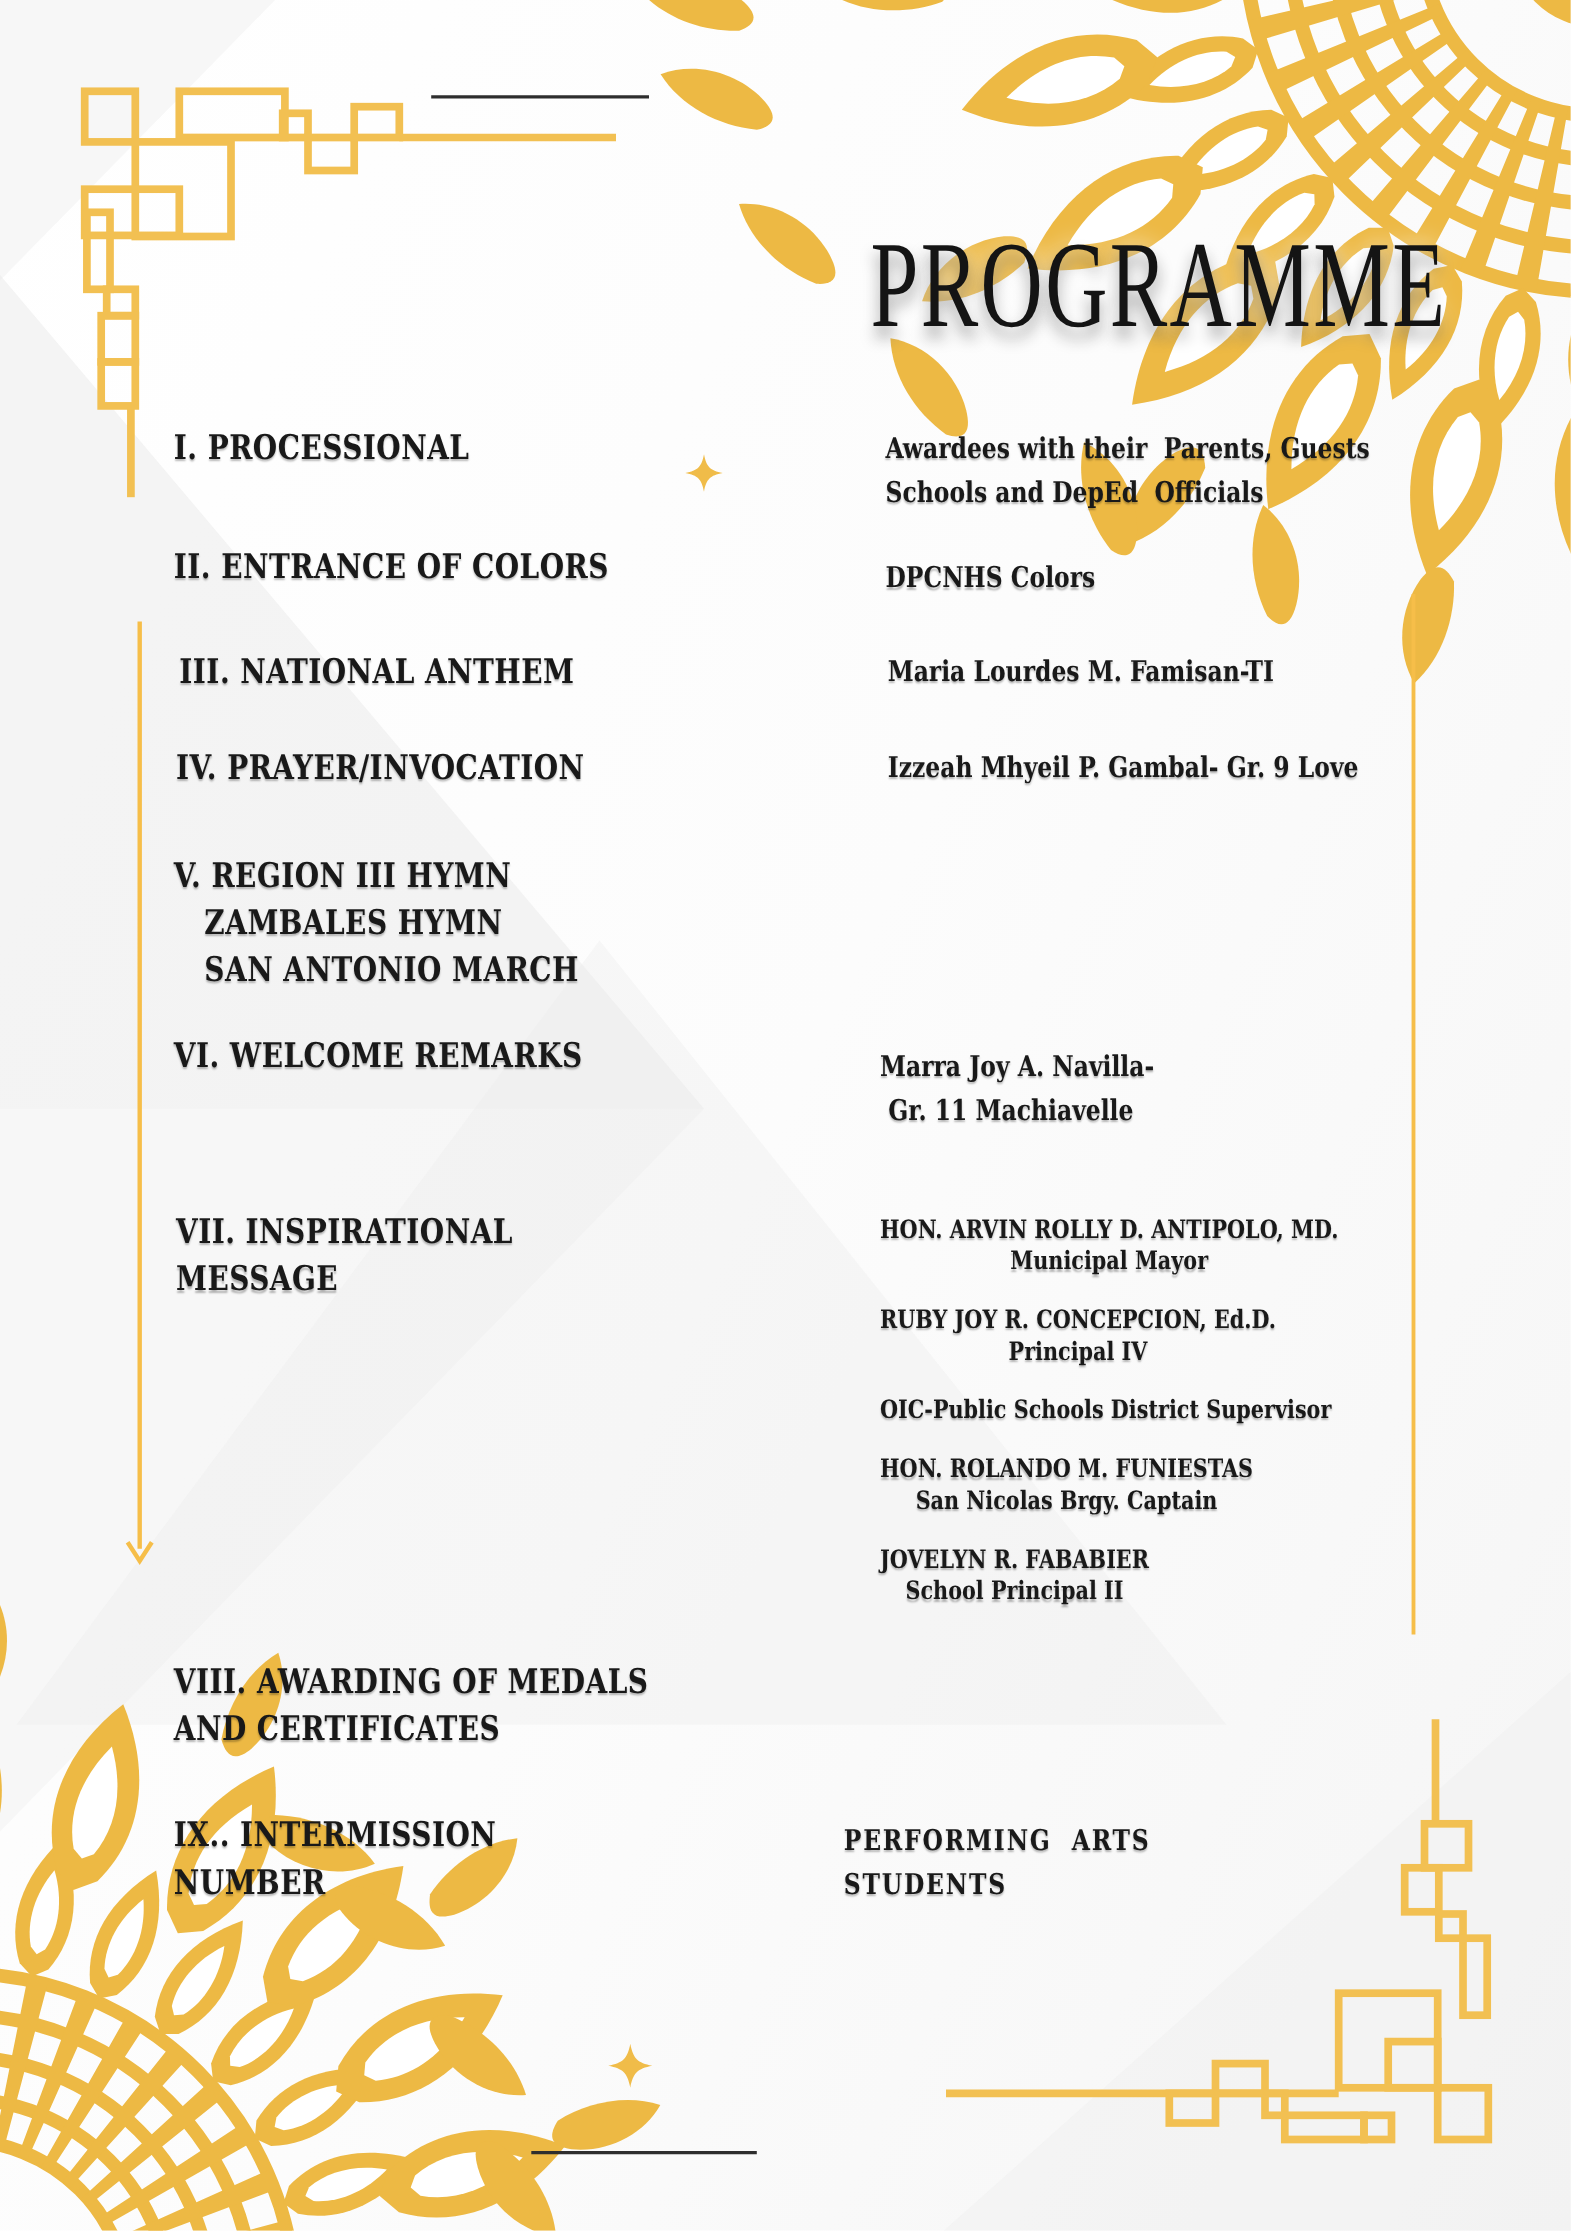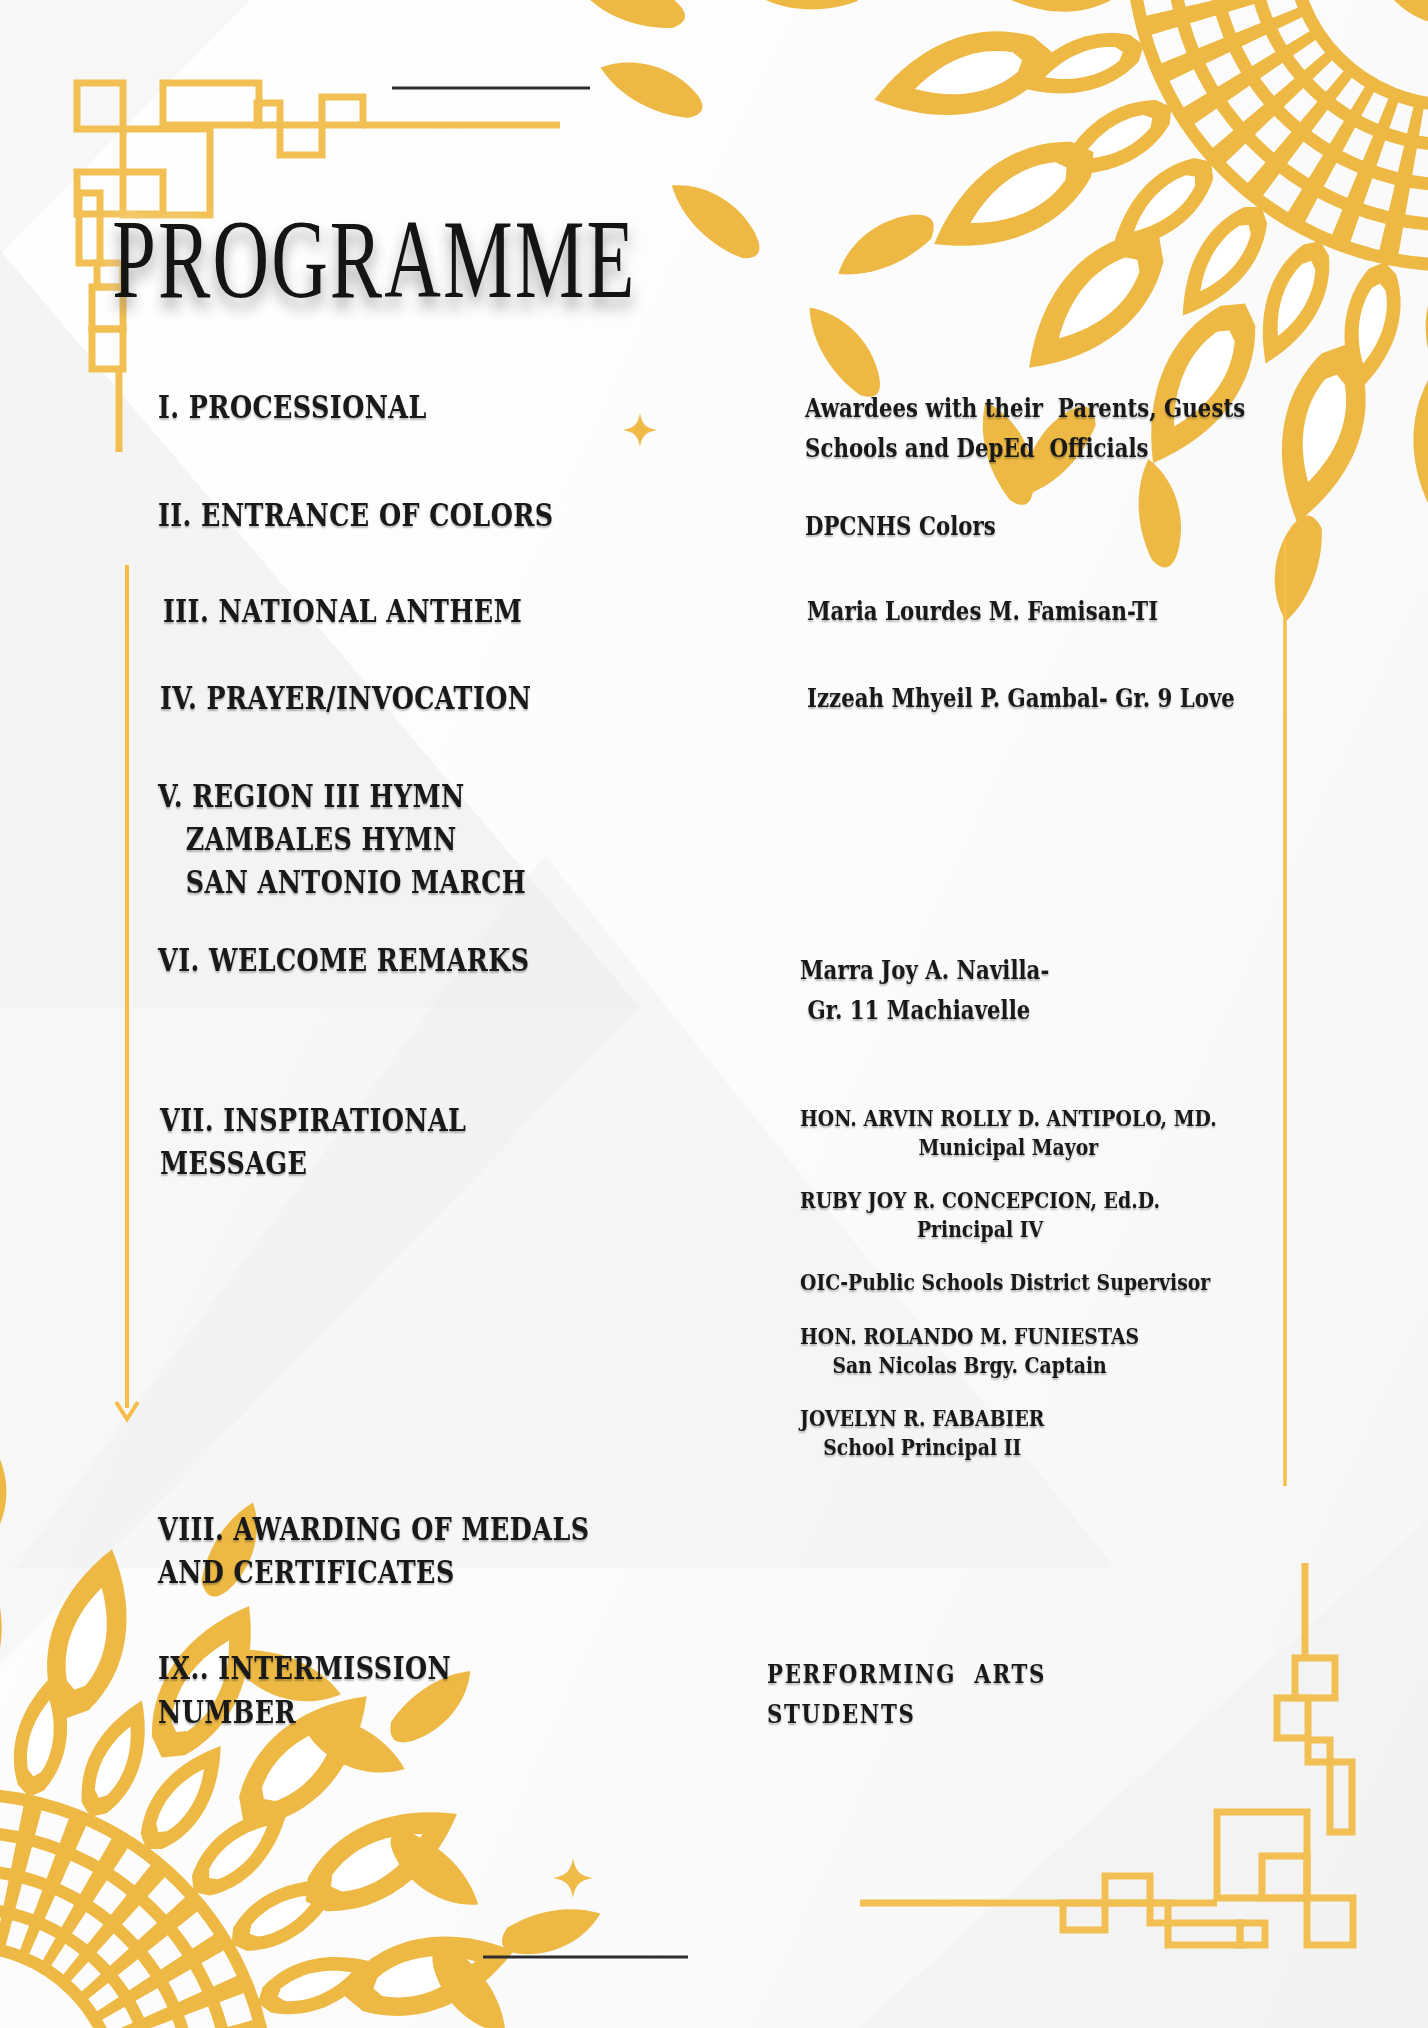--- a/index.html
+++ b/index.html
@@ -7,21 +7,21 @@
     position:relative;
     width:1428px;height:2028px;
     overflow:hidden;
     background:linear-gradient(115deg,#ffffff 0%,#fcfcfc 50%,#f5f5f5 100%);
     font-family:"DejaVu Serif",serif;
   }
   svg.decor{position:absolute;inset:0;width:1428px;height:2028px;pointer-events:none;}
 
   .title{
     position:absolute;top:203px;left:0;width:1428px;margin:0;
-    text-align:left;font-family:"Liberation Serif",serif;font-weight:400;
+    text-align:right;font-family:"Liberation Serif",serif;font-weight:400;
     font-size:112px;line-height:1;letter-spacing:3px;color:#141414;
   }
   .title-inner{
     display:inline-block;transform:scaleX(.70);transform-origin:50% 0;
     text-shadow:0 10px 16px rgba(25,25,25,.40),0 0 26px rgba(255,255,255,.95);
   }
 
   .t{
     position:absolute;white-space:pre-wrap;color:#191919;
     font-family:"DejaVu Serif",serif;font-weight:700;

